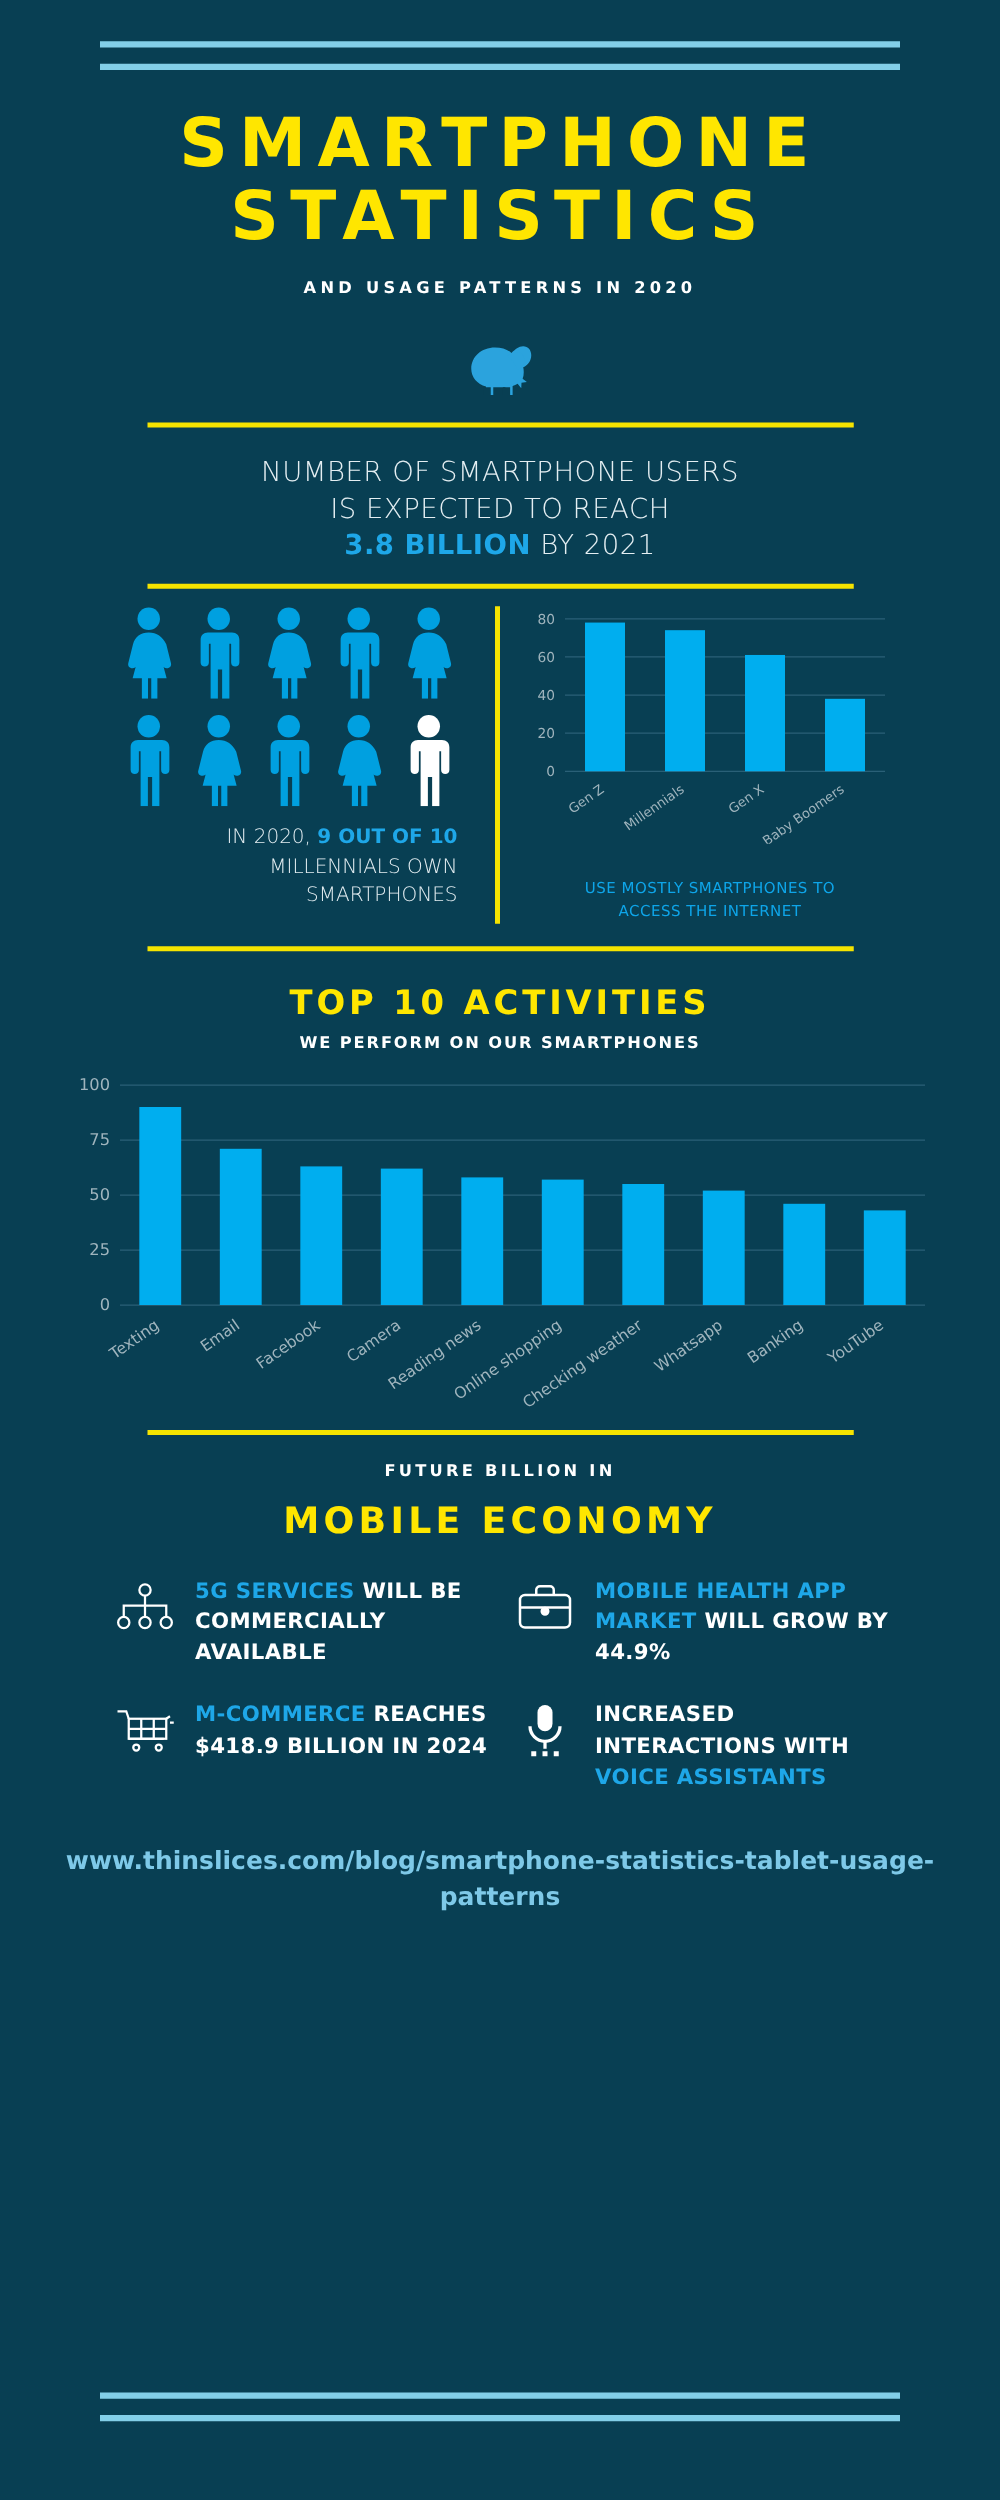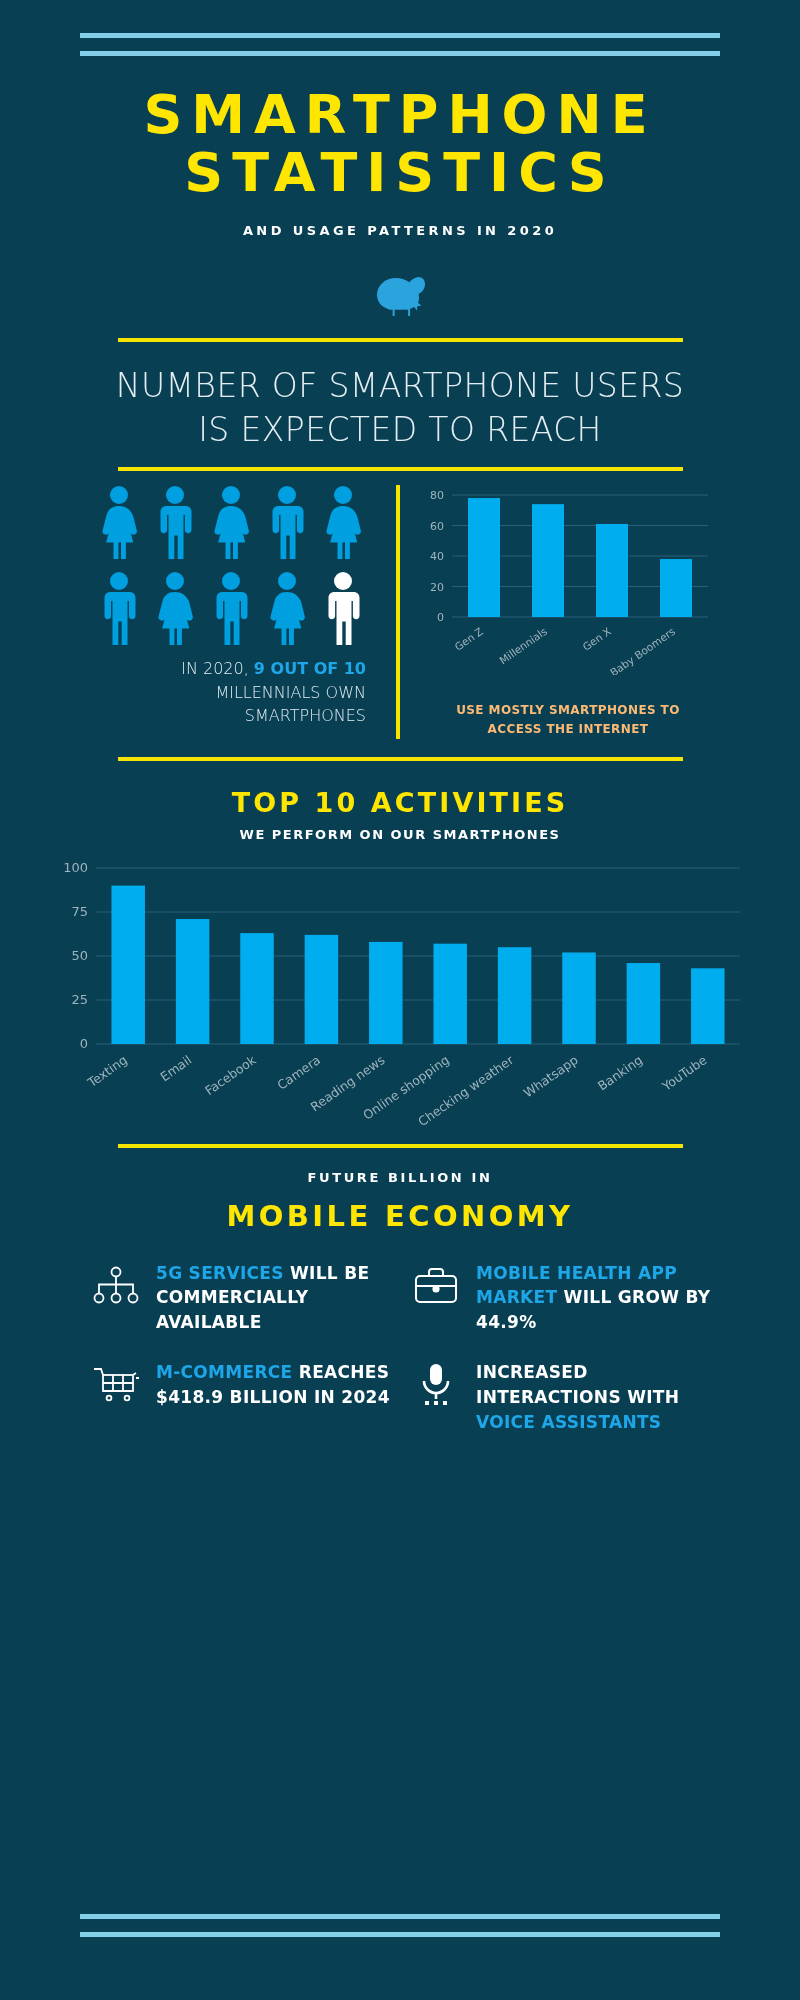--- a/index.html
+++ b/index.html
@@ -75,21 +75,21 @@
     height: 4px;
     background: #f5e400;
     width: 565px;
   }
 
   
   .sec1-head {
     width: 640px;
     text-align: center;
     margin-top: 22px;
-    font-size: 33px;
+    font-size: 22px;
     line-height: 1.33;
     color: #e4eef2;
     font-weight: 300;
     letter-spacing: .4px;
   }
   .hl-blue { color: #1ea7e8; font-weight: bold; }
 
   .sec1-body {
     width: 640px;
     display: flex;
@@ -126,24 +126,24 @@
   }
 
   .chart-col {
     flex: 1;
     display: flex;
     flex-direction: column;
   }
   .chart-caption {
     text-align: center;
     font-size: 12px;
-    font-weight: bold;
+    font-weight: normal;
     letter-spacing: .4px;
     line-height: 1.55;
-    color: #fdba74;
+    color: #0ea5e9;
     margin-top: 26px;
   }
 
   
   .chart-svg { display: block; }
 
   
   .sec2-title {
     margin-top: 26px;
     color: #ffe600;
@@ -253,20 +253,23 @@
       <path fill="#083f53" d="M23.6 38.8h-5.8V45h5.8zM39.1 38.8h-5.8V45h5.8z"></path>
       <path fill="#2ba3dd" d="M44.5 10.5c3.5 0 6 2.6 6 6.5 0 3.6-2.3 6.8-5.6 7.9-1.2-4.5-4.2-8.3-8.3-10.8 2-2.3 4.8-3.6 7.9-3.6z"></path>
     </svg>
   </div>
 
   <div class="divider-yellow" style="margin-top:18px"></div>
 
   <div class="sec1-head">
     <div>NUMBER OF SMARTPHONE USERS</div>
     <div>IS EXPECTED TO REACH</div>
+    <div>
+      <span class="hl-blue">3.8 BILLION</span><span> BY 2021</span>
+    </div>
   </div>
 
   <div class="divider-yellow" style="margin-top:16px"></div>
 
   <div class="sec1-body">
 
     <div class="people-col">
       <div class="people-row">
 
         <svg class="person" viewBox="0 0 38 74">
@@ -462,20 +465,21 @@
         </svg>
       </div>
       <div class="trend-text">
         <span>INCREASED INTERACTIONS WITH </span><span class="hl-blue">VOICE ASSISTANTS</span>
       </div>
     </div>
 
   </div>
 
   <div class="footer">
+    <div class="footer-line2">www.thinslices.com/blog/smartphone-statistics-tablet-usage-patterns</div>
   </div>
 
   <div class="spacer-flex"></div>
 
   <div class="rule-pair bottom-rules" style="margin-bottom:63px">
     <div class="rule"></div>
     <div class="rule"></div>
   </div>
 
 </div>

